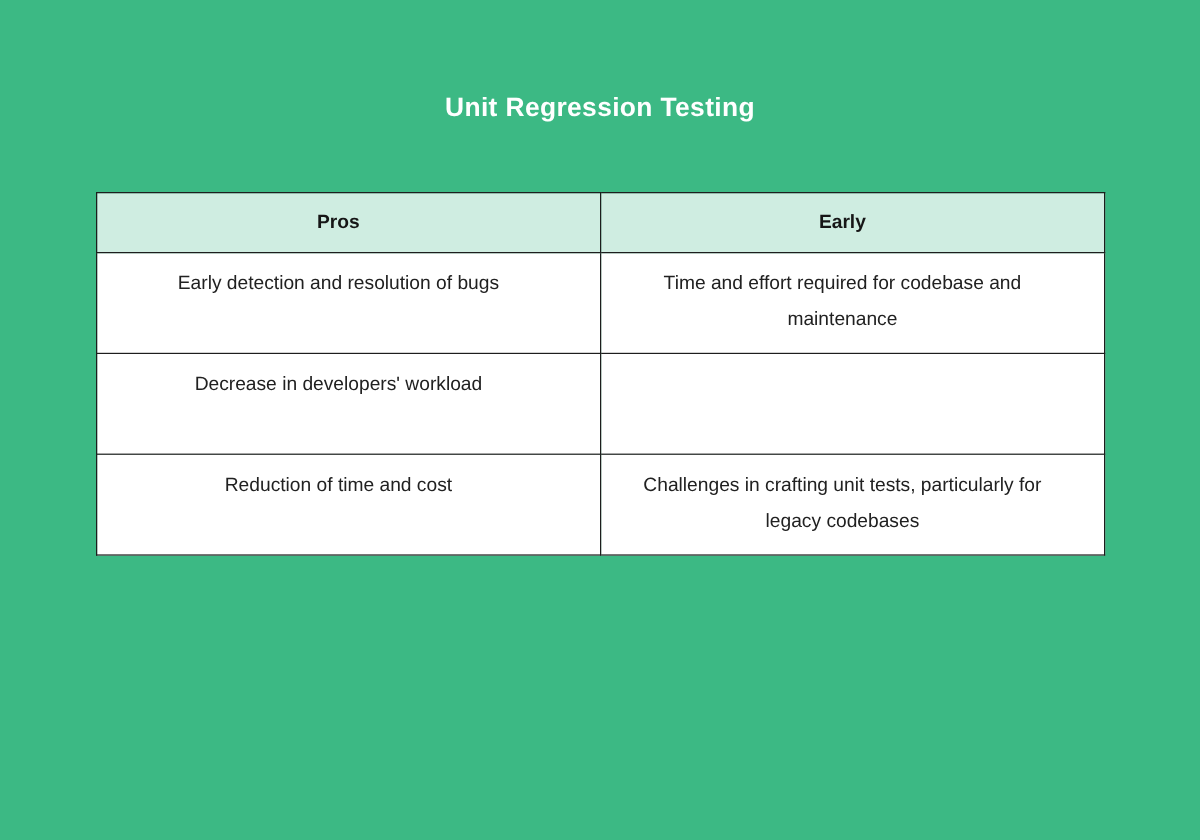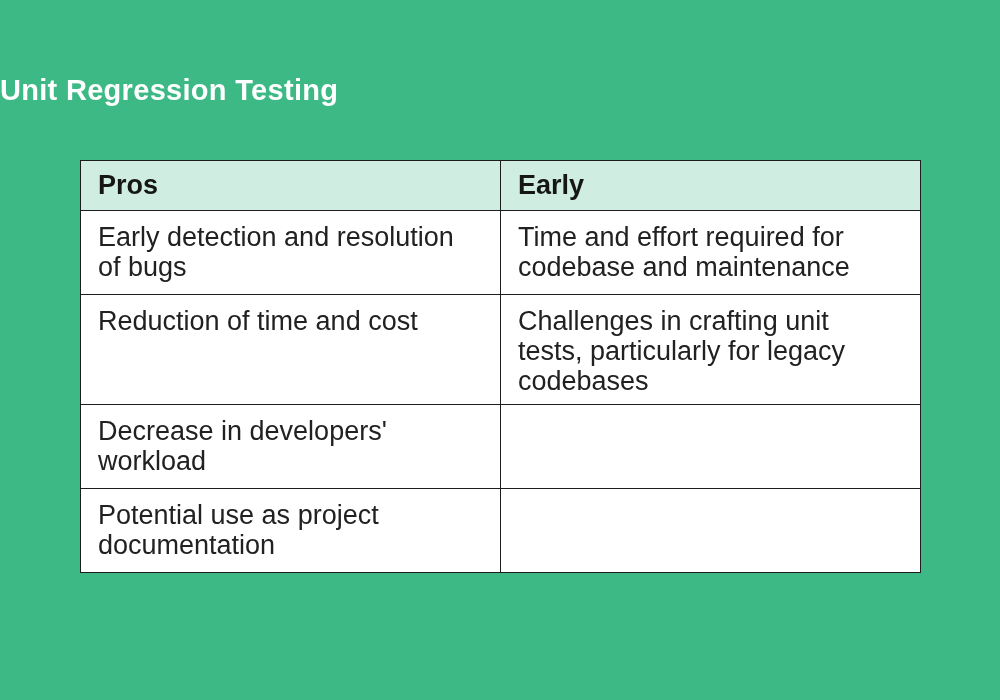--- a/index.html
+++ b/index.html
@@ -20,40 +20,40 @@
   body {
     position: relative;
     background: var(--background);
     overflow: hidden;
   }
   .page-title {
     position: absolute;
     top: 70px;
     left: 0;
     width: 1000px;
-    text-align: left;
-    font-size: 29px;
+    text-align: center;
+    font-size: 22px;
     line-height: 40px;
     font-weight: 700;
     letter-spacing: 0.3px;
     color: var(--title-text);
   }
   table.pros-cons {
     position: absolute;
     left: 80px;
     top: 160px;
     width: 841px;
     border-collapse: collapse;
     table-layout: fixed;
   }
   .pros-cons th,
   .pros-cons td {
     border: 1.5px solid var(--table-border);
-    text-align: left;
-    font-size: 27px;
+    text-align: center;
+    font-size: 16px;
   }
   .pros-cons th {
     background: var(--header-background);
     height: 50px;
     vertical-align: middle;
     font-weight: 700;
     color: var(--header-text);
     padding: 0 34px 0 17px;
     width: 50%;
   }
@@ -78,25 +78,21 @@
       <th>Pros</th>
       <th>Early</th>
     </tr>
   </thead>
   <tbody>
     <tr>
       <td>Early detection and resolution of bugs</td>
       <td>Time and effort required for codebase and maintenance</td>
     </tr>
     <tr>
-      <td>Reduction of time and cost</td>
-      <td>Challenges in crafting unit tests, particularly for legacy codebases</td>
-    </tr>
-    <tr>
       <td>Decrease in developers' workload</td>
       <td></td>
     </tr>
     <tr>
-      <td>Potential use as project documentation</td>
-      <td></td>
+      <td>Reduction of time and cost</td>
+      <td>Challenges in crafting unit tests, particularly for legacy codebases</td>
     </tr>
   </tbody>
 </table>
 
 </body></html>

